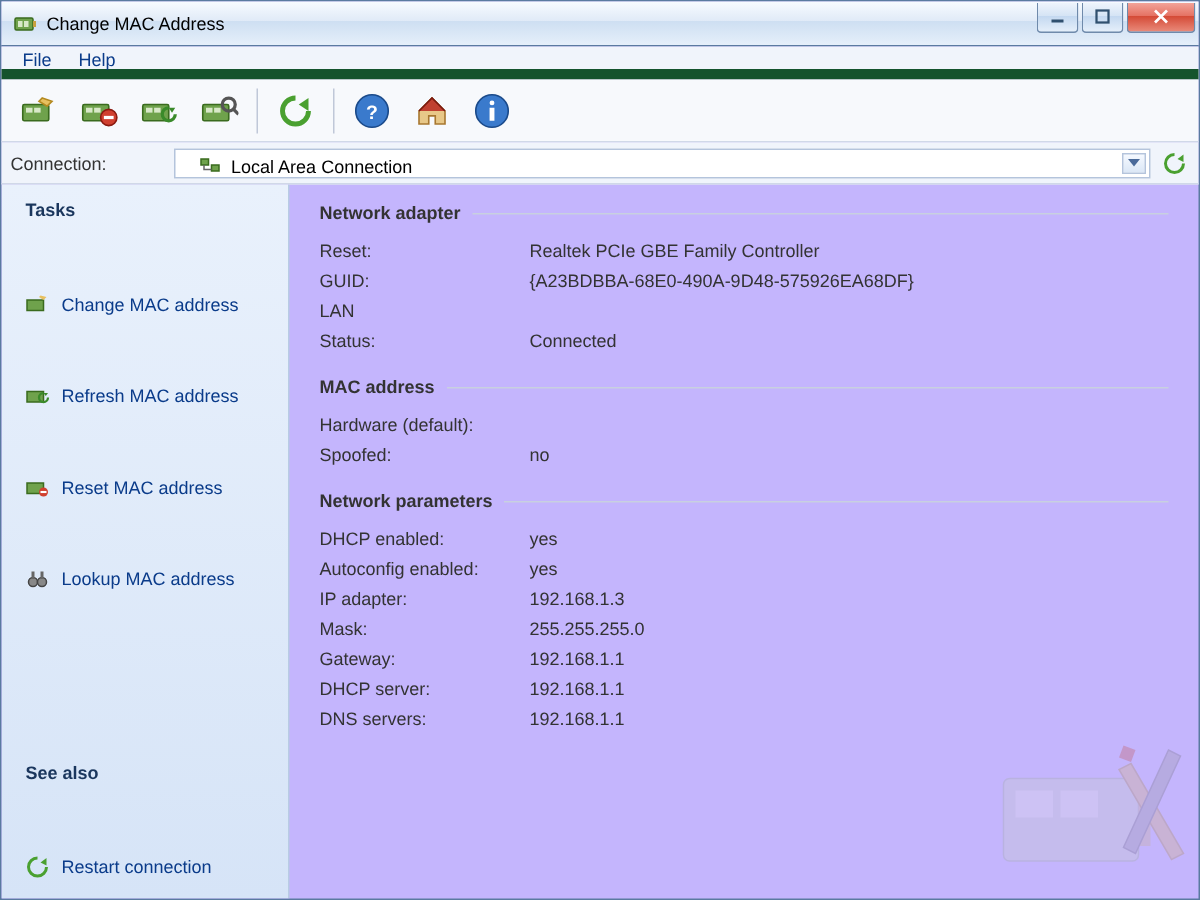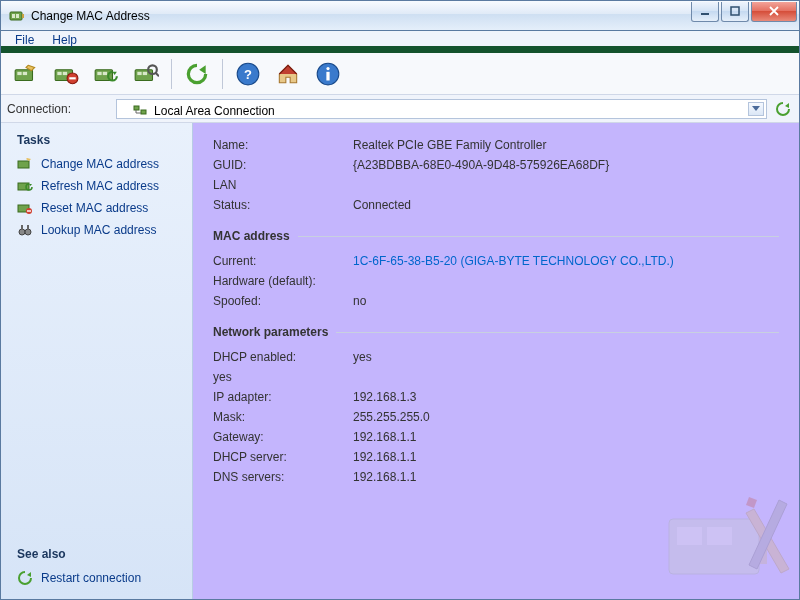--- a/index.html
+++ b/index.html
@@ -22,21 +22,21 @@
 .tbtn { width: 38px; height: 36px; display: flex; align-items: center; justify-content: center; border: 1px solid transparent; border-radius: 3px; }
 .tsep { width: 1px; height: 30px; background: #c0c8d8; margin: 0 4px; }
 
 .connrow { height: 28px; background: #f0f4fb; border-bottom: 1px solid #d0d8e8; display: flex; align-items: center; padding: 0 6px; gap: 6px; }
 .connrow .lbl { color: #333; }
 .connrow .sel { flex: 1; height: 20px; border: 1px solid #b4c4dc; background: #fff; display: flex; align-items: flex-end; padding: 0 15px; gap: 6px; position: relative; margin-left: 39px; }
 .connrow .sel .dd { position: absolute; right: 2px; top: 2px; width: 16px; height: 14px; border: 1px solid #b4c4dc; background: linear-gradient(#f5f9ff,#dbe7f6); display: flex; align-items: center; justify-content: center; }
 .connrow .rbtn { width: 20px; height: 20px; display:flex; align-items:center; justify-content:center; }
 
 .body { flex: 1; display: flex; overflow: hidden; }
-.sidebar { width: 192px; background: linear-gradient(#e9f1fc, #d6e4f7); border-right: 1px solid #b8cce4; padding: 10px 8px; display: flex; flex-direction: column; }
+.sidebar { width: 192px; background: linear-gradient(#e9f1fc, #d6e4f7); border-right: 1px solid #b8cce4; padding: 10px 8px; display: flex; flex-direction: column; gap: 39px; }
 .sidebar .h { font-weight: bold; color: #1a365d; margin: 0 0 6px 8px; }
 .sidebar .item { display: flex; align-items: center; gap: 8px; padding: 3px 8px; color: #0a3b8a; cursor: pointer; }
 .sidebar .spacer { flex: 1; }
 
 .content { flex: 1; padding: 12px 20px; overflow: auto; position: relative; }
 .section { margin-bottom: 14px; }
 .section .hd { font-weight: bold; color: #333; display: flex; align-items: center; gap: 8px; margin-bottom: 8px; }
 .section .hd .line { flex: 1; height: 1px; background: #c8d0e0; }
 .row { display: flex; padding: 3px 0; font-size: 12px; color: #333; }
 .row .k { width: 140px; }
@@ -216,22 +216,26 @@
         <svg class="i16" viewBox="0 0 16 16">
             <path d="M8 2a6 6 0 1 0 6 6" fill="none" stroke="#4aa030" stroke-width="2"></path>
             <path d="M14 2l0 5-4-2z" fill="#4aa030"></path>
           </svg>
         <span>Restart connection</span>
       </div>
     </div>
 
     <div class="content">
       <div class="section">
-        <div class="row">
-            <div class="k">Name:</div>
+        <div class="hd">
+            <span>Network adapter</span>
+            <div class="line"></div>
+          </div>
+        <div class="row">
+            <div class="k">Reset:</div>
             <div class="v">Realtek PCIe GBE Family Controller</div>
           </div>
         <div class="row">
             <div class="k">GUID:</div>
             <div class="v">{A23BDBBA-68E0-490A-9D48-575926EA68DF}</div>
           </div>
         <div class="row">
             <div class="v">LAN</div>
           </div>
         <div class="row">
@@ -239,43 +243,40 @@
             <div class="v">Connected</div>
           </div>
       </div>
 
       <div class="section">
         <div class="hd">
             <span>MAC address</span>
             <div class="line"></div>
           </div>
         <div class="row">
-            <div class="k">Current:</div>
-            <div class="v link">1C-6F-65-38-B5-20 (GIGA-BYTE TECHNOLOGY CO.,LTD.)</div>
-          </div>
-        <div class="row">
             <div class="k">Hardware (default):</div>
             <div class="v"></div>
           </div>
         <div class="row">
             <div class="k">Spoofed:</div>
             <div class="v">no</div>
           </div>
       </div>
 
       <div class="section">
         <div class="hd">
             <span>Network parameters</span>
             <div class="line"></div>
           </div>
         <div class="row">
             <div class="k">DHCP enabled:</div>
             <div class="v">yes</div>
           </div>
         <div class="row">
+            <div class="k">Autoconfig enabled:</div>
             <div class="v">yes</div>
           </div>
         <div class="row">
             <div class="k">IP adapter:</div>
             <div class="v">192.168.1.3</div>
           </div>
         <div class="row">
             <div class="k">Mask:</div>
             <div class="v">255.255.255.0</div>
           </div>

